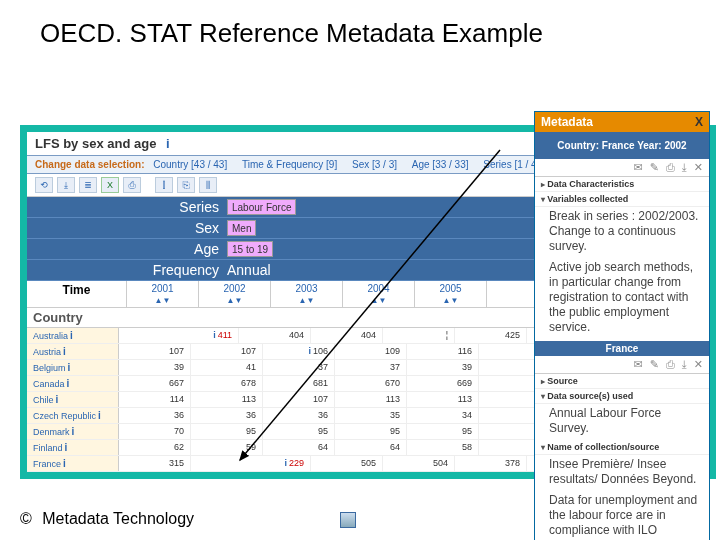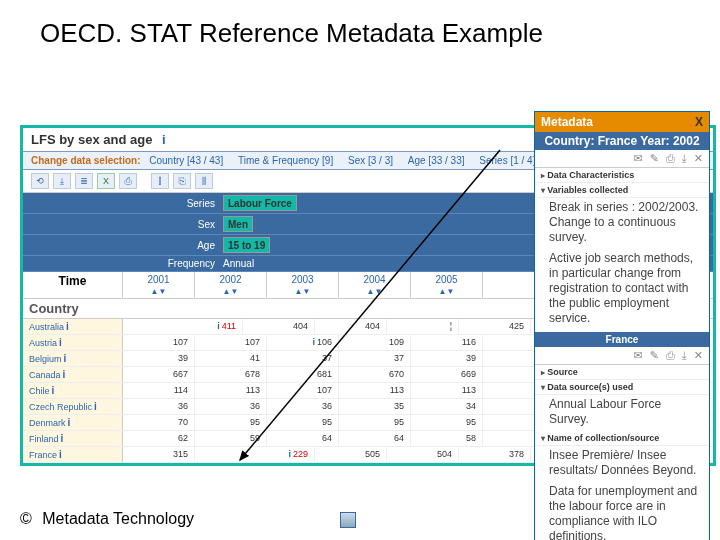--- a/index.html
+++ b/index.html
@@ -1,47 +1,47 @@
 <!DOCTYPE html>
 <html><head>
 <meta charset="utf-8">
 <style>
   * { box-sizing: border-box; margin: 0; padding: 0; }
   body { font-family: Arial, sans-serif; font-size: 10px; width: 720px; height: 540px; position: relative; background: #fff; overflow: hidden; }
   .slide-title { font-size: 26px; font-weight: normal; color: #000; padding: 18px 0 0 40px; }
-  .app { position: absolute; top: 125px; left: 20px; right: 4px; border: 3px solid #14b8a6; }
+  .app { position: absolute; top: 125px; left: 20px; right: 4px; border: 7px solid #14b8a6; }
   .hdr { background: #fff; border-bottom: 1px solid #7a9bc4; padding: 4px 8px; font-size: 13px; font-weight: bold; color: #333; }
   .hdr .iicon { color: #2a65b1; font-weight: bold; margin-left: 6px; }
   .selbar { background: #eaf1f9; border-bottom: 1px solid #7a9bc4; padding: 3px 8px; font-size: 10px; color: #c76a1a; }
   .selbar .lbl { color: #c76a1a; font-weight: bold; }
   .selbar .lnk { color: #2a65b1; margin: 0 6px; }
   .toolbar { background: #fff; border-bottom: 1px solid #ccc; padding: 3px 8px; display: flex; gap: 4px; align-items: center; }
   .toolbar .tb { width: 18px; height: 16px; border: 1px solid #bcd; background: #e8eef7; display: inline-flex; align-items: center; justify-content: center; font-size: 9px; color: #2a65b1; cursor: pointer; }
   .toolbar .tb.green { color: #1a7a2a; border-color: #9c9; }
   .toolbar .sep { width: 6px; }
   .extract { padding: 3px 8px; font-size: 9px; color: #555; border-bottom: 1px solid #ccc; }
   .params { background: #3b6aa0; color: #fff; }
   .params .prow { display: flex; align-items: center; border-bottom: 1px solid #5a88be; padding: 2px 0; }
-  .params .plabel { width: 200px; text-align: right; padding-right: 8px; font-size: 10px; }
-  .params .dd { background: #14b8a6; color: #333; padding: 0 4px; height: 16px; display: inline-flex; align-items: center; font-size: 10px; border: 1px solid #999; font-weight: bold; }
+  .params .plabel { width: 200px; text-align: right; padding-right: 8px; font-size: 14px; }
+  .params .dd { background: #f0abfc; color: #333; padding: 0 4px; height: 16px; display: inline-flex; align-items: center; font-size: 10px; border: 1px solid #999; }
   .thead { display: flex; background: #fff; border-bottom: 1px solid #ccc; }
   .thead .c0 { width: 100px; padding: 2px 6px; font-weight: bold; font-size: 12px; text-align: center; border-right: 1px solid #ccc; }
   .thead .cy { width: 72px; padding: 2px 0; font-size: 10px; text-align: center; border-right: 1px solid #ccc; color: #2a65b1; }
   .thead .sort { font-size: 8px; color: #2a65b1; }
   .ghead { background: #fff; border-bottom: 1px solid #ccc; padding: 2px 6px; font-size: 13px; font-weight: bold; color: #555; }
   .row { display: flex; border-bottom: 1px solid #eee; }
-  .row .cn { width: 100px; padding: 2px 6px; font-size: 9px; color: #2a65b1; background: #fff6e0; border-right: 1px solid #ccc; }
+  .row .cn { width: 92px; padding: 2px 6px; font-size: 9px; color: #2a65b1; background: #fff6e0; border-right: 1px solid #ccc; }
   .row .cn .iicon { color: #2a65b1; font-weight: bold; font-size: 10px; margin-left: 2px; }
   .row .cv { width: 72px; padding: 2px 6px; font-size: 9px; text-align: right; border-right: 1px solid #eee; color: #333; }
   .row .cv.hl { color: #c00; margin-left: 48px; }
   .row .cv .pre { color: #2a65b1; font-weight: bold; margin-right: 2px; }
   .meta { position: absolute; top: 111px; right: 10px; width: 176px; border: 1px solid #0369a1; background: #fff; font-size: 9px; }
   .meta .mtitle { background: #e68a00; color: #fff; padding: 3px 6px; font-weight: bold; display: flex; justify-content: space-between; align-items: center; font-size: 12px; }
   .meta .mtitle .x { color: #333; font-weight: bold; cursor: pointer; font-size: 12px; }
-  .meta .msub { background: #3b6aa0; color: #fff; text-align: center; padding: 2px; font-weight: bold; font-size: 12px; }
+  .meta .msub { background: #3b6aa0; color: #fff; text-align: center; padding: 8px; font-weight: bold; font-size: 10px; }
   .meta .mtools { text-align: right; padding: 2px 4px; border-bottom: 1px solid #ccc; color: #888; font-size: 11px; letter-spacing: 2px; }
   .meta .msec { padding: 2px 6px; border-bottom: 1px solid #eee; font-weight: bold; color: #333; }
   .meta .msec::before { content: "▸ "; color: #555; font-size: 8px; }
   .meta .msec.open::before { content: "▾ "; }
   .meta .mbody { padding: 2px 8px 4px 14px; color: #444; font-size: 12px; line-height: 1.25; }
   .meta .msub2 { background: #3b6aa0; color: #fff; text-align: center; padding: 2px; font-weight: bold; font-size: 10px; margin-top: 2px; }
   .footer { position: absolute; bottom: 12px; left: 20px; font-size: 16px; color: #000; }
   .footer .c { margin-right: 6px; }
   .footer-logo { position: absolute; bottom: 12px; left: 340px; width: 16px; height: 16px; border: 1px solid #3b6aa0; background: linear-gradient(#cde,#8ab); }
   .arrow { position: absolute; pointer-events: none; }

